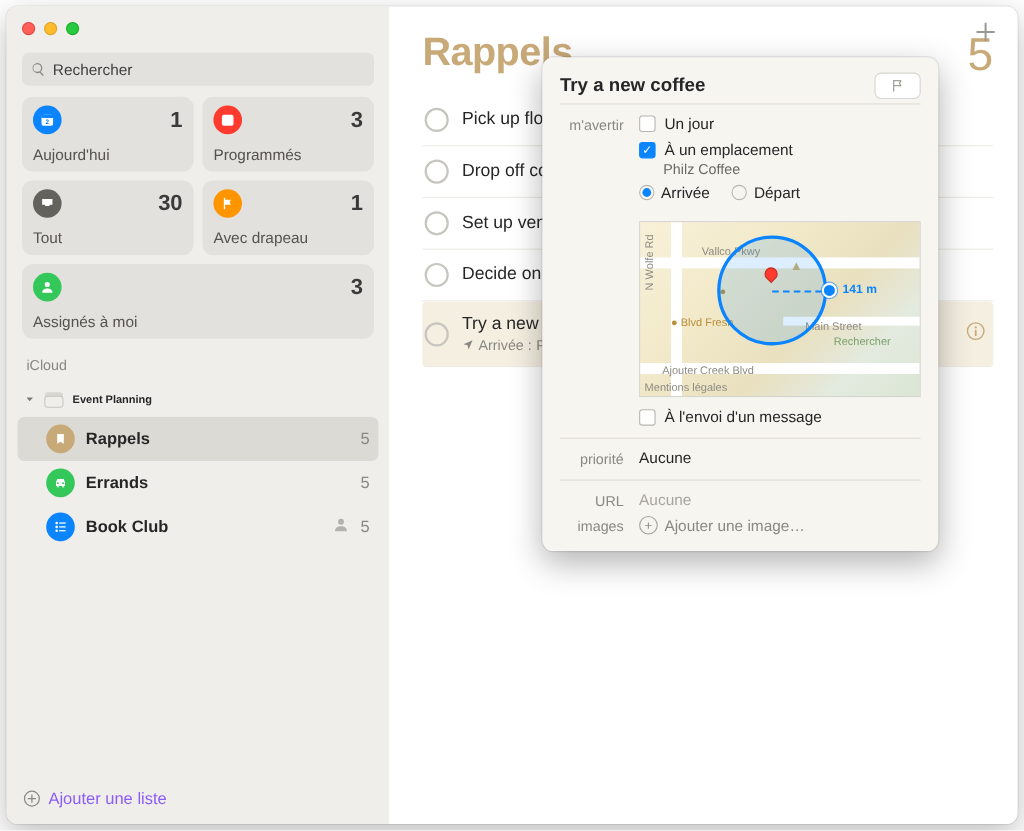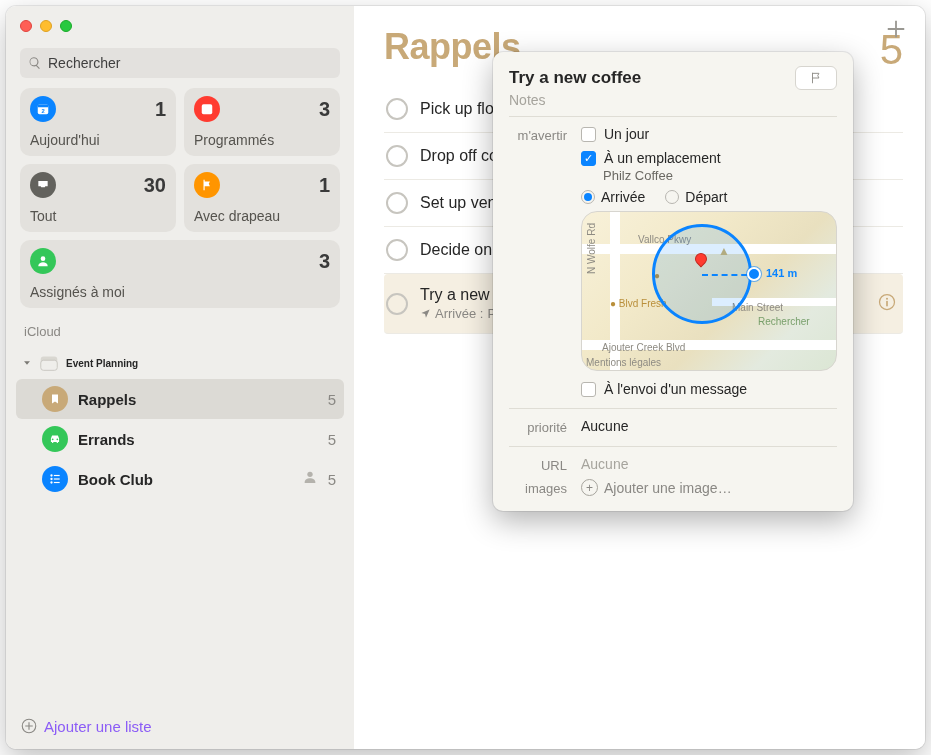--- a/index.html
+++ b/index.html
@@ -94,21 +94,21 @@
   .pbody{ flex:1;}
   .chk{ display:flex; align-items:center; gap:8px;}
   .chk .box{ width:15px;height:15px; border:1px solid #b8b6b0; border-radius:3px; background:#fff; display:flex;align-items:center;justify-content:center; font-size:11px; color:#fff;}
   .chk.on .box{ background:#0a84ff; border-color:#0a84ff;}
   .radio-row{ display:flex; gap:20px; margin-top:6px; margin-bottom:6px;}
   .radio{ display:flex; align-items:center; gap:6px;text-align:center;}
   .radio .dot{ width:14px;height:14px;border-radius:50%; border:1px solid #b8b6b0; display:flex;align-items:center;justify-content:center;}
   .radio.on .dot::after{ content:""; width:8px;height:8px;border-radius:50%; background:#0a84ff;}
   .sub{ color:#6b6963; font-size:13px; margin-left:22px; margin-top:2px;}
   .map{
-    margin-top:6px; height:160px; border:1px solid #d7d5cf; border-radius:16px;
+    margin-top:18px; height:160px; border:1px solid #d7d5cf; border-radius:0;
     position:relative; overflow:hidden;
     background: linear-gradient(135deg,#f8f1d9 0%, #f2e9c9 35%, #e9e0bf 60%, #e3eadf 80%, #dbe6d4 100%);
   }
   .road{ position:absolute; background:#fff; }
   .roadlabel{ position:absolute; font-size:10px; color:#8e8b83; white-space:nowrap;}
   .arrow{ position:absolute; font-size:12px; color:#cfb36d;}
   .poi{ position:absolute; font-size:10px; color:#b98f3b; white-space:nowrap;}
   .park{ position:absolute; font-size:10px; color:#79a06c;}
   .geo-circle{ position:absolute; width:100px;height:100px; border:3px solid #0a84ff; border-radius:50%; background:rgba(10,132,255,0.14);}
   .pin{ position:absolute; width:12px;height:12px; background:#ff3b30; border-radius:50% 50% 50% 0; transform:rotate(-45deg); border:1px solid #c12b22;}
@@ -326,21 +326,20 @@
 
   <div class="popover">
     <div class="pop-head">
       <div class="pop-title">Try a new coffee</div>
       <div class="pop-flag">
         <svg width="14" height="14" viewBox="0 0 24 24">
             <path d="M6 3v18M6 4h11l-2 4 2 4H6" fill="none" stroke="#8d8b85" stroke-width="1.6"></path>
           </svg>
       </div>
     </div>
-    <div class="pop-notes">Notes</div>
     <hr class="pop-div">
 
     <div class="prow">
       <div class="plabel">m'avertir</div>
       <div class="pbody">
         <label class="chk">
           <span class="box"></span>
             <span>Un jour</span>
         </label>
         <div style="height:8px"></div>

